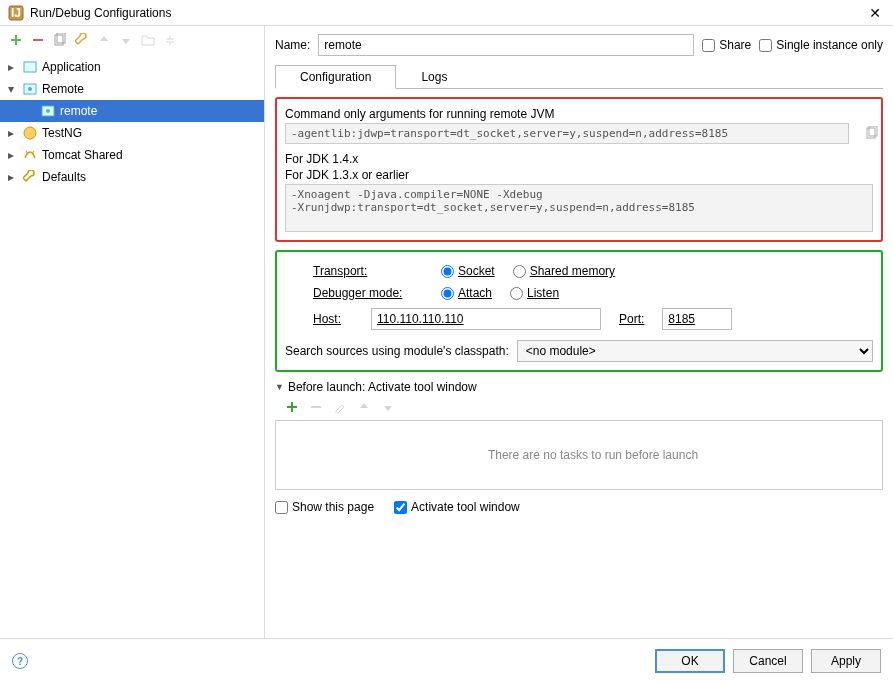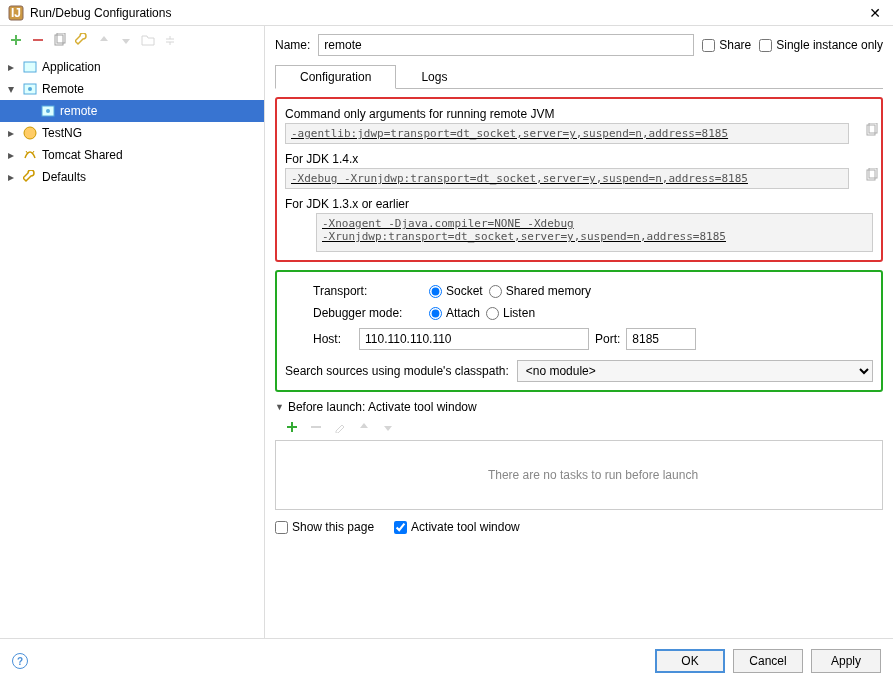--- a/index.html
+++ b/index.html
@@ -24,25 +24,25 @@
 .namebar input[type=text] { flex: 1; border: 1px solid #bbb; padding: 3px 5px; height: 22px; }
 .chk { display: flex; align-items: center; gap: 4px; }
 .tabs { display: flex; border-bottom: 1px solid #bbb; margin: 0 10px; }
 .tab { padding: 4px 24px; border: 1px solid transparent; cursor: pointer; position: relative; top: 1px; }
 .tab.active { border: 1px solid #bbb; border-bottom: 1px solid #fff; background: #fff; }
 .panel { flex: 1; overflow: auto; padding: 8px 10px; }
 .box { border: 2px solid; border-radius: 3px; padding: 8px; margin-bottom: 8px; }
 .box.cmd { border-color: #d33; }
 .box.set { border-color: #2a2; }
 .field-label { margin-bottom: 2px; }
-.ro-row { display: flex; align-items: flex-start; gap: 6px; margin-bottom: 8px; text-decoration: underline; }
+.ro-row { display: flex; align-items: flex-end; gap: 6px; margin-bottom: 8px; }
 .ro-row input, .ro-row textarea { flex: 1; background: #f3f3f3; border: 1px solid #ccc; padding: 3px 5px; font-family: Consolas, monospace; font-size: 11px; color: #555; }
-.ro-row textarea { resize: none; height: 39px; margin-left: 31px; }
+.ro-row textarea { resize: none; height: 48px; }
 .copybtn { width: 18px; height: 18px; cursor: pointer; opacity: 0.7; }
-.formrow { display: flex; align-items: center; gap: 6px; padding: 4px 0 4px 28px; }
+.formrow { display: flex; align-items: center; gap: 18px; padding: 4px 0 4px 28px; text-decoration: underline; }
 .formrow .lbl { width: 110px; }
 .radio { display: flex; align-items: center; gap: 4px; justify-content: space-between; }
 .formrow input[type=text] { border: 1px solid #bbb; padding: 3px 5px; height: 22px; }
 .srcrow { display: flex; align-items: center; gap: 8px; margin-top: 6px; }
 .srcrow select { flex: 1; border: 1px solid #bbb; height: 22px; padding: 0 4px; background:#f6f6f6; }
 .before { margin-top: 4px; }
 .before .hdr { display: flex; align-items: center; gap: 4px; cursor: pointer; }
 .before .chv { font-size: 9px; color: #555; }
 .before .mini-toolbar { display: flex; gap: 10px; padding: 6px 0 2px 10px; }
 .before .mini-toolbar .mb { width: 14px; height: 14px; display:flex;align-items:center;justify-content:center; cursor: pointer; }
@@ -199,29 +199,20 @@
         <div class="ro-row">
           <input readonly="" value="-agentlib:jdwp=transport=dt_socket,server=y,suspend=n,address=8185" style="">
           <span class="copybtn" style="position:relative;left:10px">
               <svg width="14" height="14">
                 <rect x="2" y="2" width="8" height="10" fill="none" stroke="#888"></rect>
                 <rect x="4" y="0" width="8" height="10" fill="none" stroke="#888"></rect>
               </svg>
             </span>
         </div>
         <div class="field-label">For JDK 1.4.x</div>
-        <div class="ro-row">
-          <input readonly="" value="-Xdebug -Xrunjdwp:transport=dt_socket,server=y,suspend=n,address=8185" style="">
-          <span class="copybtn" style="position:relative;left:10px">
-              <svg width="14" height="14">
-                <rect x="2" y="2" width="8" height="10" fill="none" stroke="#888"></rect>
-                <rect x="4" y="0" width="8" height="10" fill="none" stroke="#888"></rect>
-              </svg>
-            </span>
-        </div>
         <div class="field-label">For JDK 1.3.x or earlier</div>
         <div class="ro-row" style="margin-bottom:0">
           <textarea readonly="" style="">-Xnoagent -Djava.compiler=NONE -Xdebug
 -Xrunjdwp:transport=dt_socket,server=y,suspend=n,address=8185</textarea>
         </div>
       </div>
 
       <div class="box set">
         <div class="formrow">
           <span class="lbl">Transport:</span>

